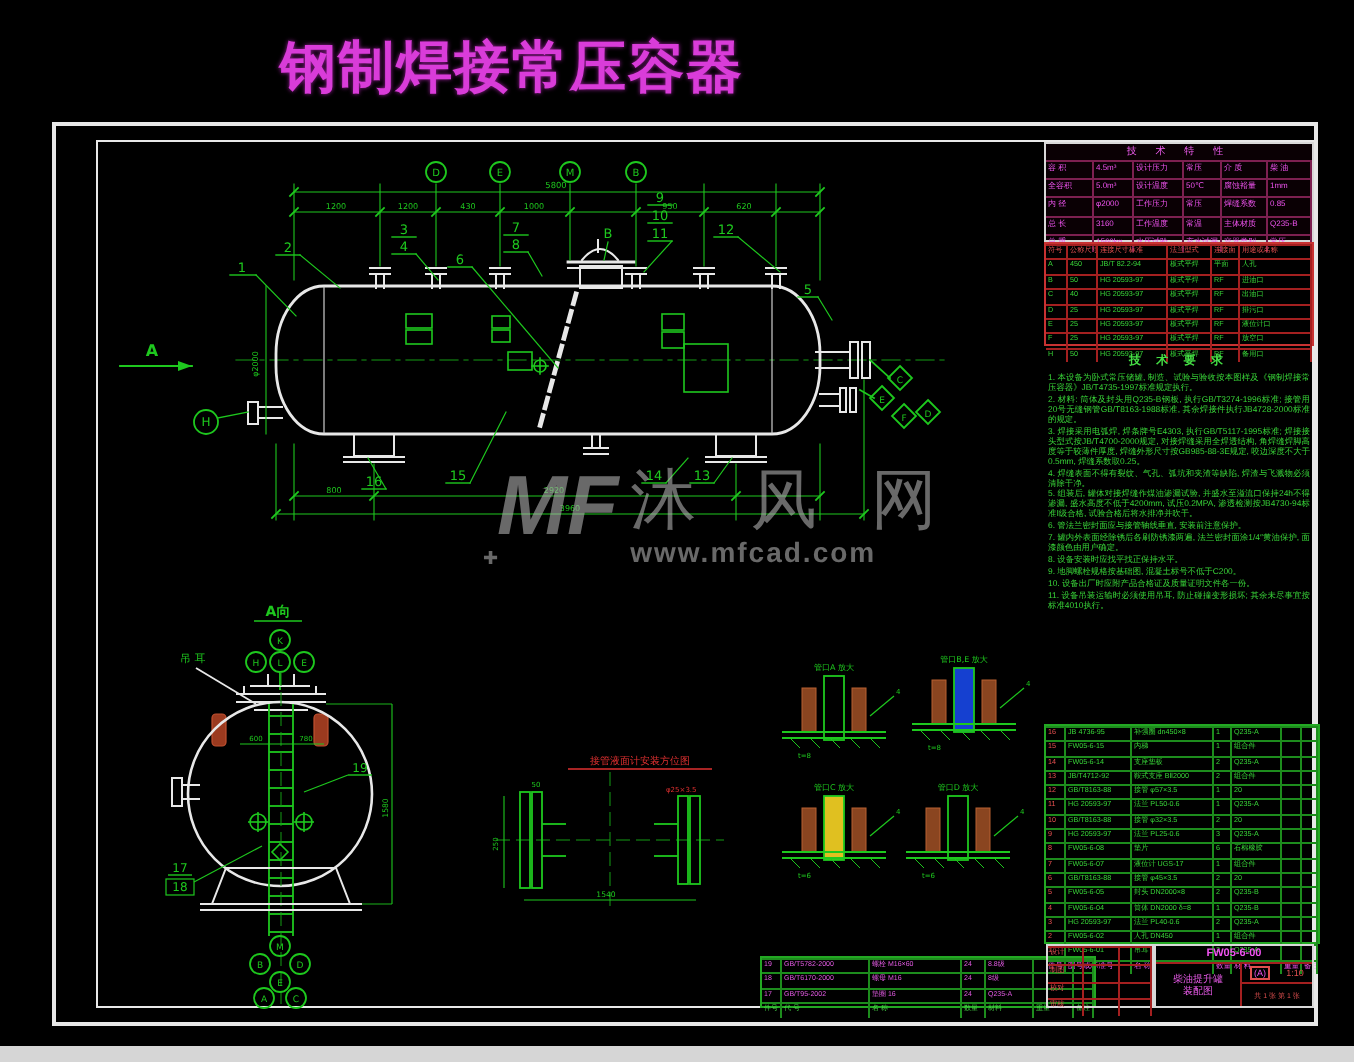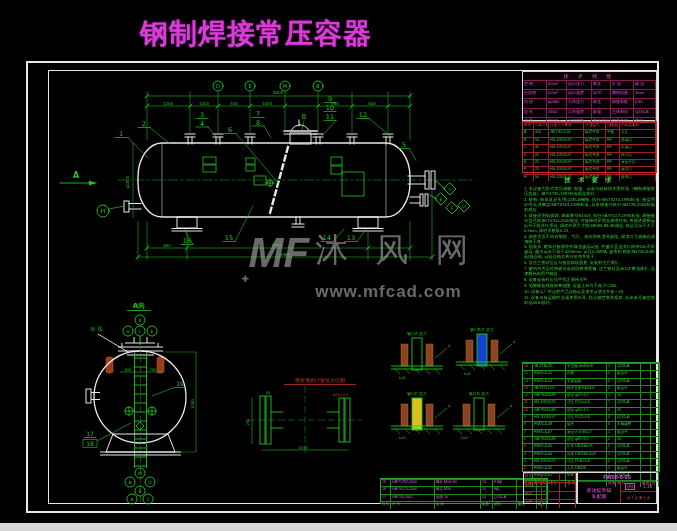--- a/index.html
+++ b/index.html
@@ -17,21 +17,21 @@
   #frame-outer{left:26px;top:61px;width:633px;height:452px;border:2px solid #e8e8e8;box-sizing:border-box;}
   #frame-inner{left:48px;top:70px;width:609px;height:434px;border:1.5px solid #e8e8e8;box-sizing:border-box;}
 
   
   #watermark{left:248px;top:233px;width:230px;opacity:.58;color:#b5b5b5;}
   #watermark .wm-row{display:flex;align-items:flex-start;justify-content:center;}
   #wm-logo{font-size:42px;font-weight:bold;font-style:italic;line-height:40px;position:relative;margin-right:6px;}
   #wm-logo .spark{position:absolute;top:-8px;left:22px;font-size:13px;font-style:normal;}
   #wm-logo .spark2{position:absolute;top:26px;left:-7px;font-size:9px;font-style:normal;}
   #wm-name{font-size:33px;font-weight:normal;letter-spacing:9px;line-height:34px;white-space:nowrap;}
-  #wm-url{font-size:17px;font-weight:bold;letter-spacing:1px;margin-top:15px;}
+  #wm-url{font-size:14px;font-weight:bold;letter-spacing:1px;margin-top:1px;}
 
   
   .trow{display:grid;}
   .cell{overflow:hidden;white-space:nowrap;box-sizing:border-box;padding:0 1px;line-height:1.5;}
 
   #tech-table{left:522px;top:71px;width:135px;height:50px;border:1px solid #d8d8d8;box-sizing:border-box;background:#0a0004;}
   #tech-table .tt-title{color:#f35df3;font-size:5px;letter-spacing:4px;text-align:center;height:8px;line-height:8px;}
   #tech-table .trow{border-top:.5px solid #7c2050;}
   #tech-table .cell{color:#ef52ef;font-size:4px;border-right:.5px solid #7c2050;}
 

